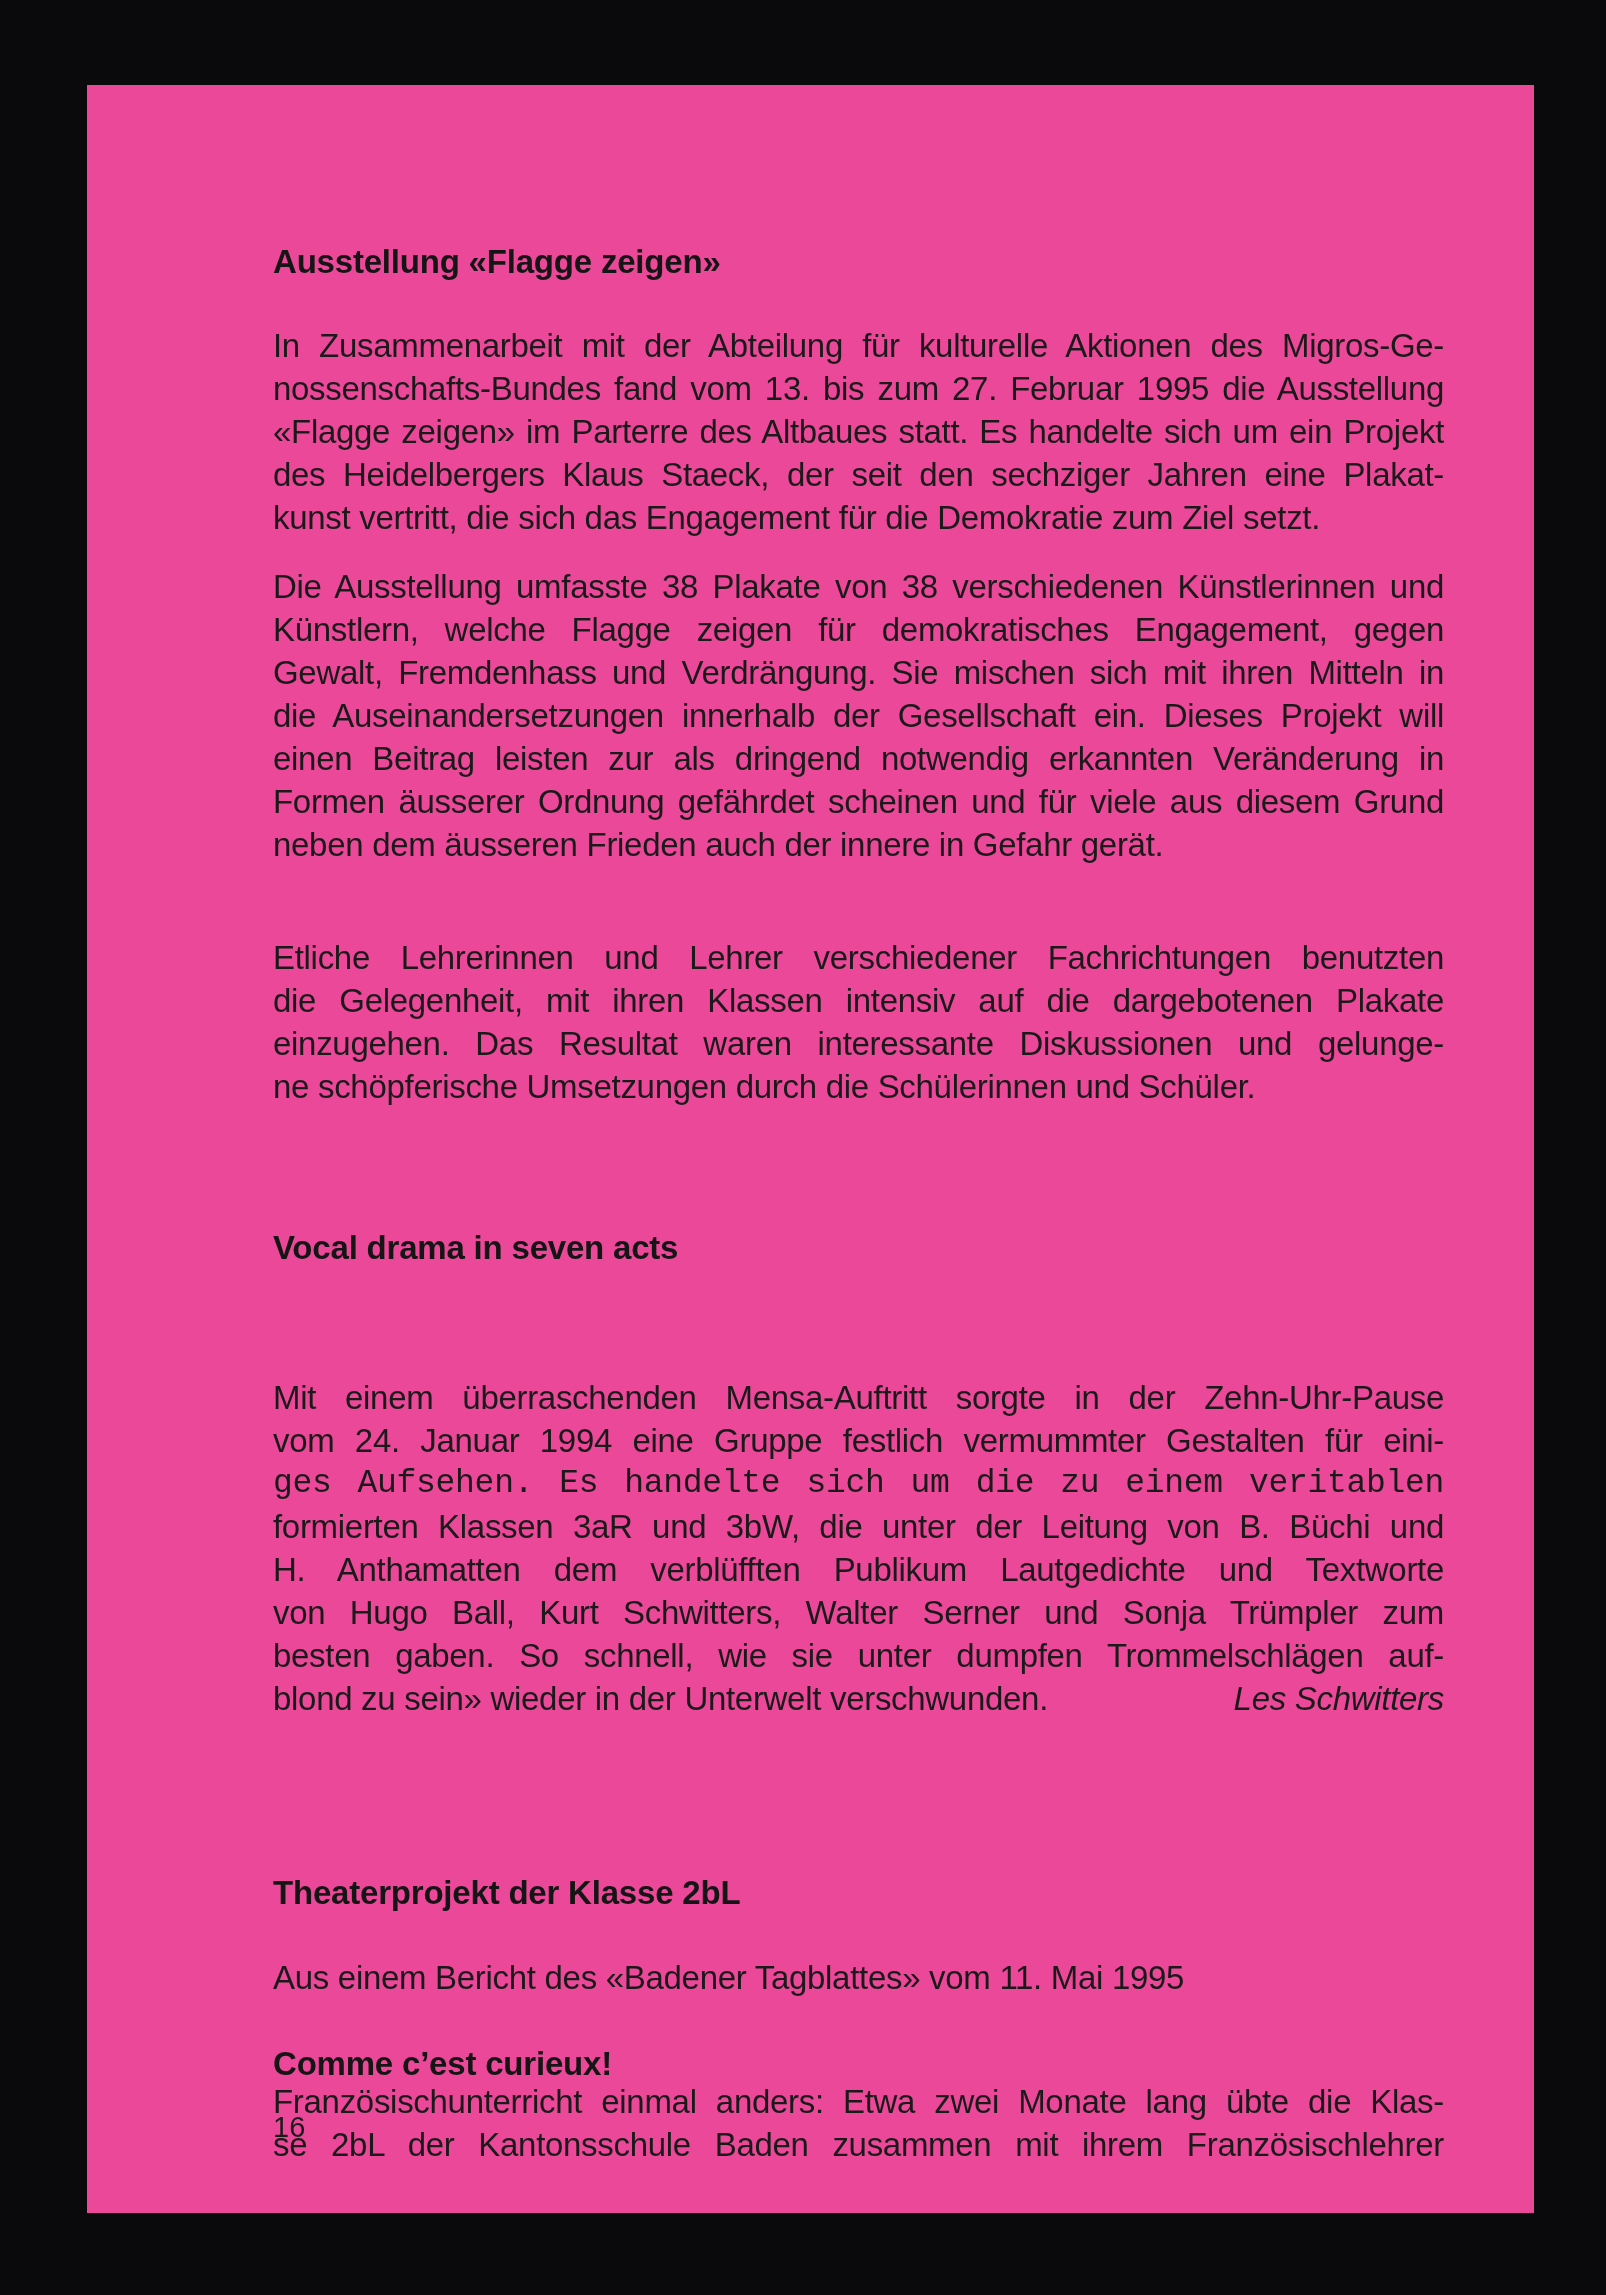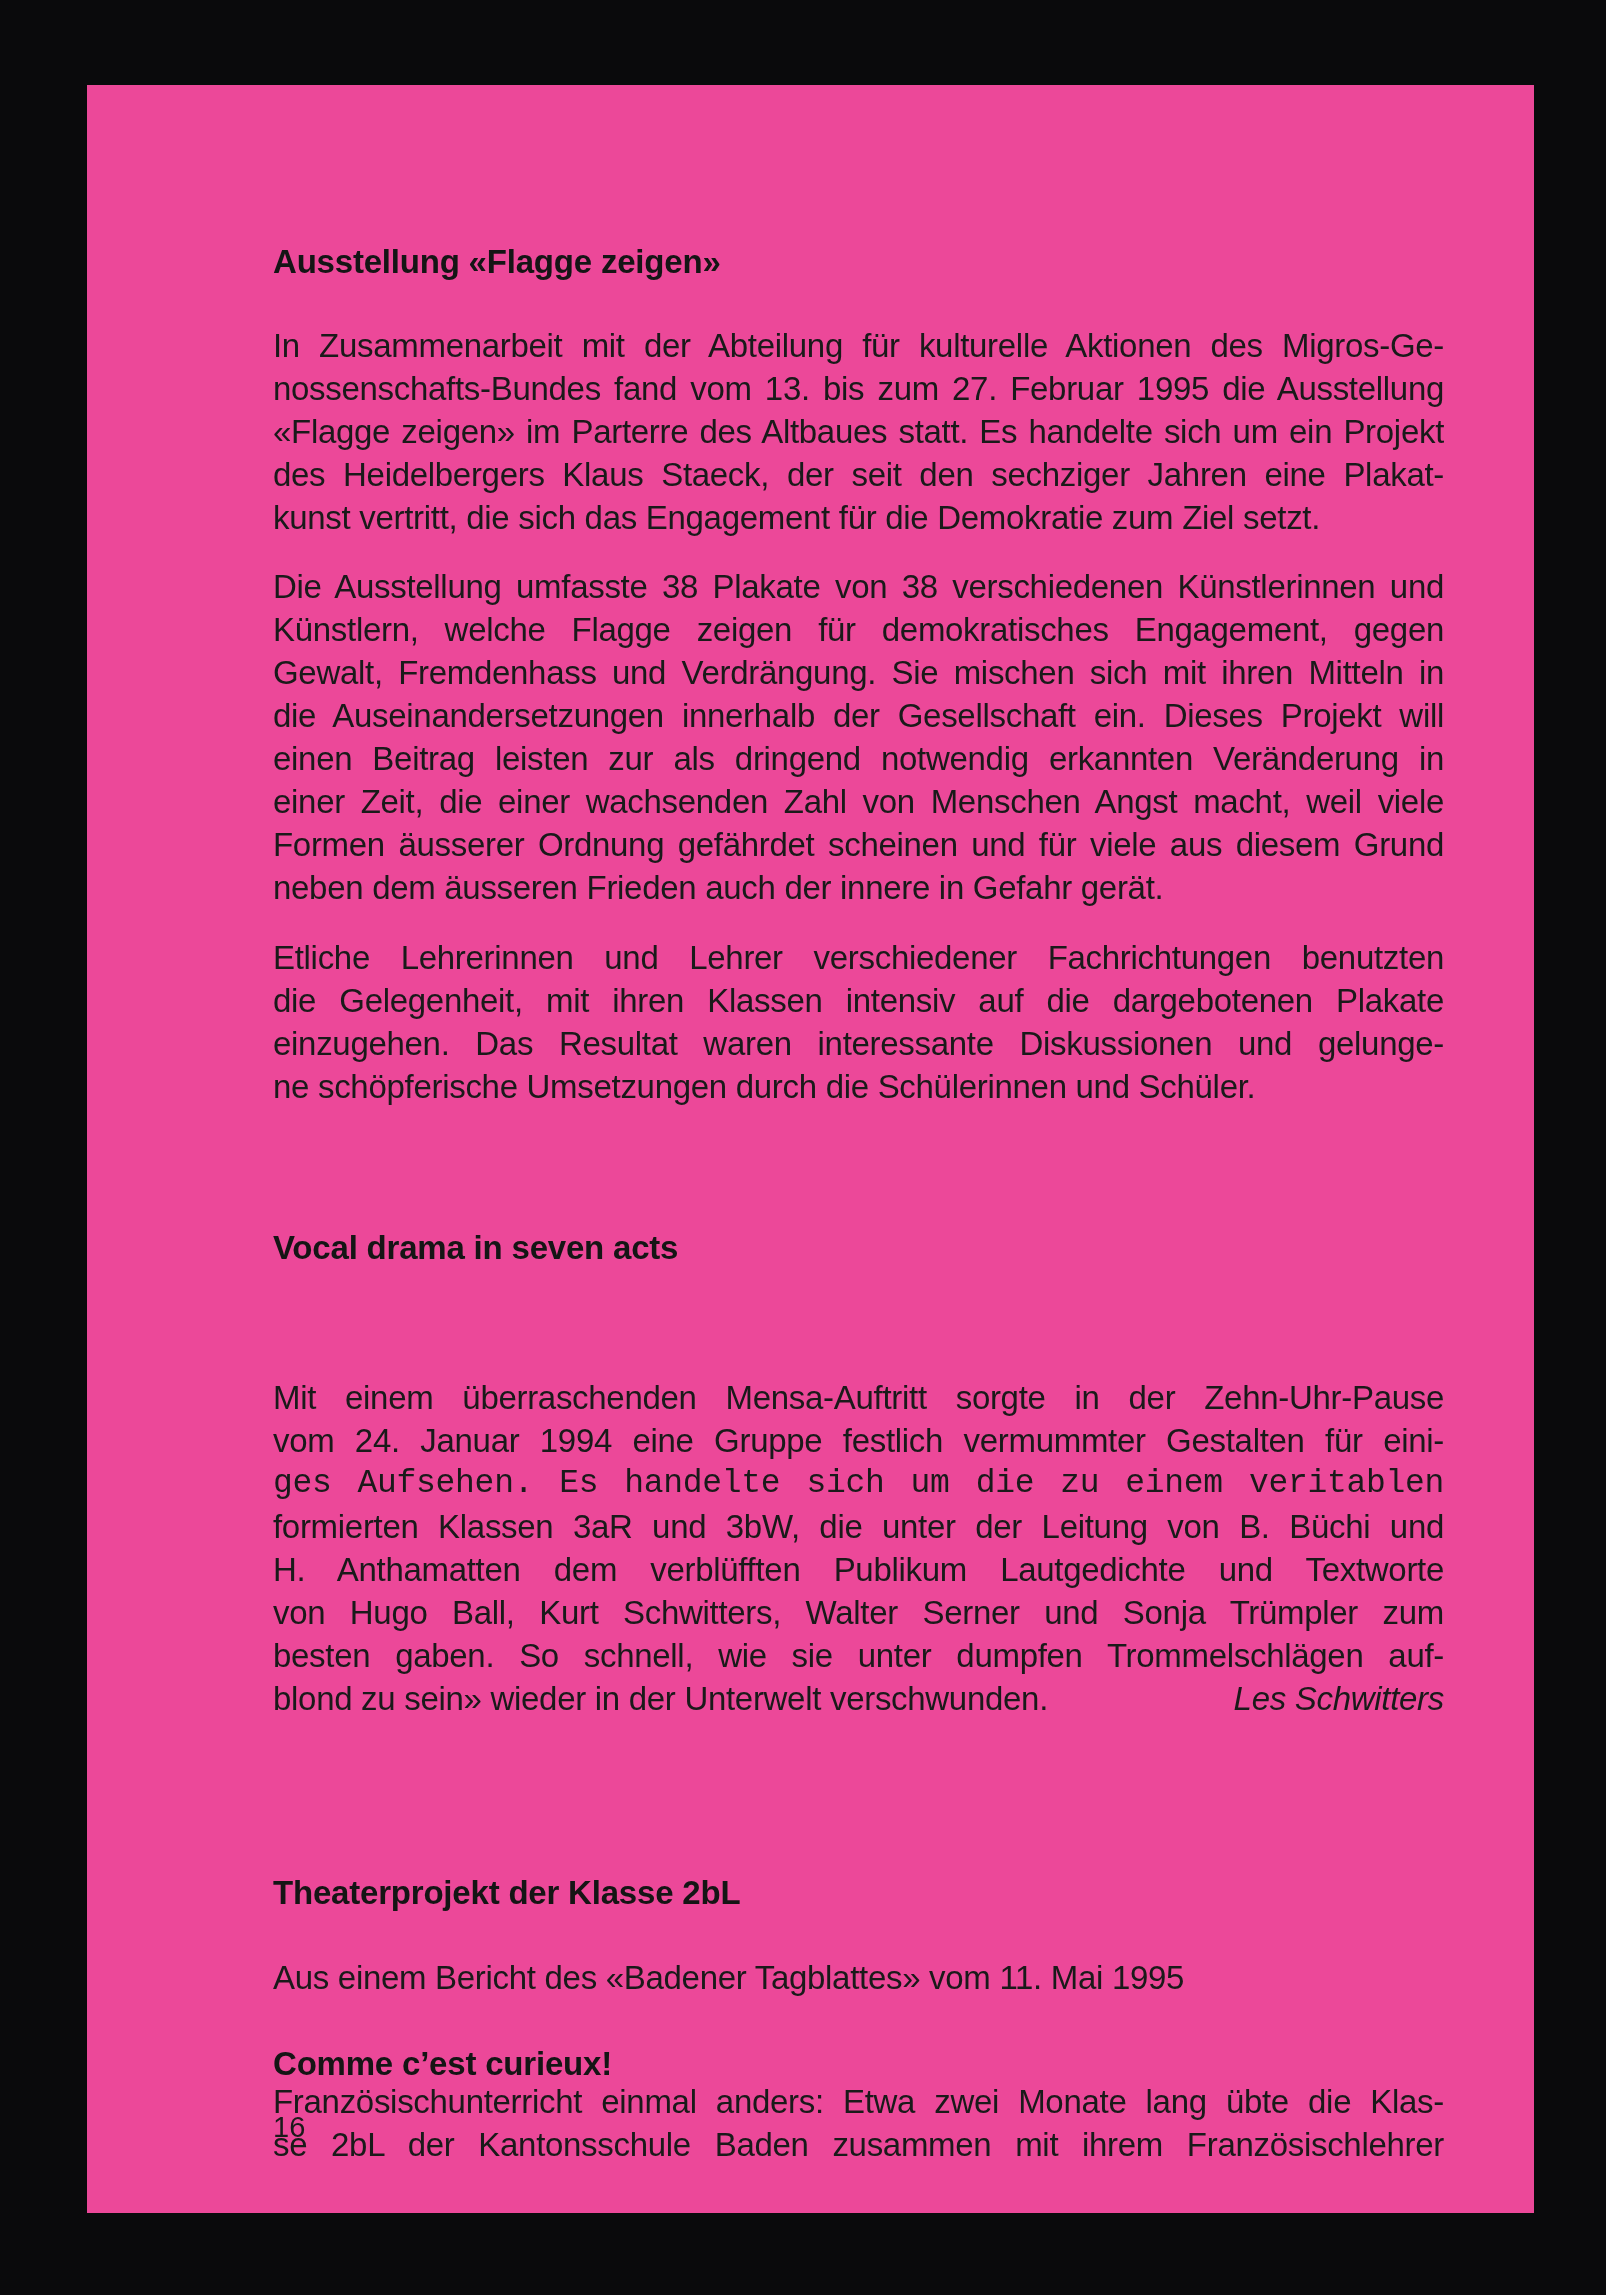--- a/index.html
+++ b/index.html
@@ -84,21 +84,20 @@
       <span class="line" style="white-space: normal; overflow: hidden;">des Heidelbergers Klaus Staeck, der seit den sechziger Jahren eine Plakat-</span>
       <span class="line last">kunst vertritt, die sich das Engagement für die Demokratie zum Ziel setzt.</span>
     </div>
 
     <div class="para" style="top:480px;">
       <span class="line" style="white-space: normal; overflow: hidden;">Die Ausstellung umfasste 38 Plakate von 38 verschiedenen Künstlerinnen und</span>
       <span class="line" style="white-space: normal; overflow: hidden;">Künstlern, welche Flagge zeigen für demokratisches Engagement, gegen</span>
       <span class="line" style="white-space: normal; overflow: hidden;">Gewalt, Fremdenhass und Verdrängung. Sie mischen sich mit ihren Mitteln in</span>
       <span class="line" style="white-space: normal; overflow: hidden;">die Auseinandersetzungen innerhalb der Gesellschaft ein. Dieses Projekt will</span>
       <span class="line" style="white-space: normal; overflow: hidden;">einen Beitrag leisten zur als dringend notwendig erkannten Veränderung in</span>
-      <span class="line" style="white-space: normal; overflow: hidden;">einer Zeit, die einer wachsenden Zahl von Menschen Angst macht, weil viele</span>
       <span class="line" style="white-space: normal; overflow: hidden;">Formen äusserer Ordnung gefährdet scheinen und für viele aus diesem Grund</span>
       <span class="line last">neben dem äusseren Frieden auch der innere in Gefahr gerät.</span>
     </div>
 
     <div class="para" style="top:851px;">
       <span class="line" style="white-space: normal; overflow: hidden;">Etliche Lehrerinnen und Lehrer verschiedener Fachrichtungen benutzten</span>
       <span class="line" style="white-space: normal; overflow: hidden;">die Gelegenheit, mit ihren Klassen intensiv auf die dargebotenen Plakate</span>
       <span class="line" style="white-space: normal; overflow: hidden;">einzugehen. Das Resultat waren interessante Diskussionen und gelunge-</span>
       <span class="line last">ne schöpferische Umsetzungen durch die Schülerinnen und Schüler.</span>
     </div>

